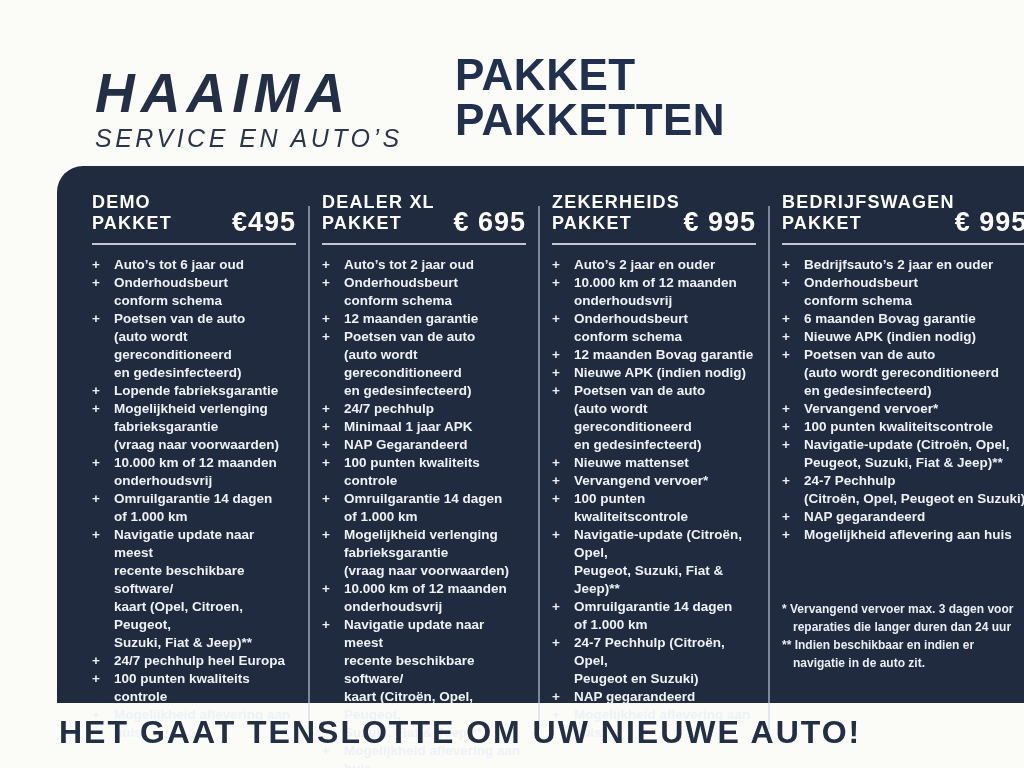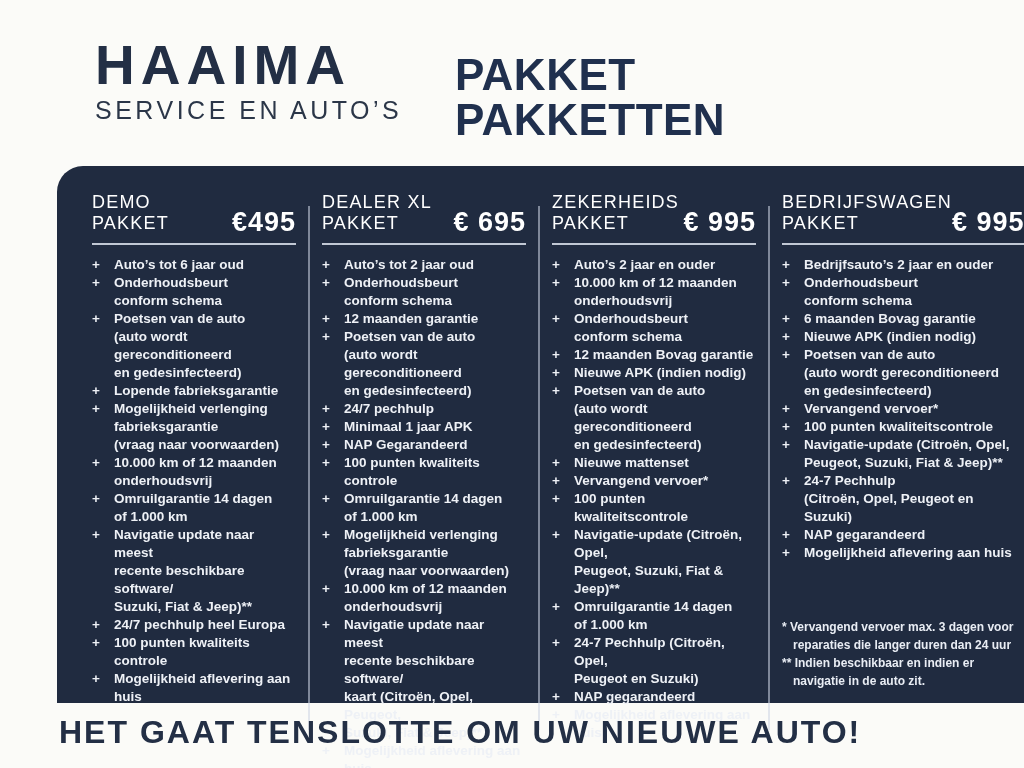--- a/index.html
+++ b/index.html
@@ -3,40 +3,40 @@
 <meta charset="utf-8">
 <style>
   html,body{margin:0;padding:0;}
   body{
     width:1024px;height:768px;position:relative;overflow:hidden;
     background:#fbfbf8;
     font-family:"Liberation Sans", sans-serif;
     -webkit-font-smoothing:antialiased;
   }
   
-  .brand{position:absolute;left:95px;top:36px;}
+  .brand{position:absolute;left:95px;top:64px;font-style:italic;}
   .brand-name{font-size:55px;font-weight:800;letter-spacing:6px;color:#232f45;line-height:58px;}
   .brand-sub{font-size:25px;font-weight:400;letter-spacing:3.5px;color:#2b3648;margin-top:2px;}
   .page-title{position:absolute;left:455px;top:52px;font-size:44px;font-weight:800;line-height:45px;letter-spacing:0.5px;color:#20304e;}
   
   .panel{
     position:absolute;left:57px;top:166px;right:0;height:537px;
     background:#202b40;border-radius:26px 0 0 0;
     display:grid;grid-template-columns:251px 230px 230px 1fr;
     box-sizing:border-box;
   }
   .col{position:relative;padding:26px 12px 0 14px;box-sizing:border-box;}
   .col:first-child{padding-left:35px;}
   .col:last-child{padding-right:20px;}
   .sep::before{
     content:"";position:absolute;left:0;top:40px;bottom:48px;width:2px;
     background:rgba(205,213,228,0.55);
   }
   .col-head{display:flex;justify-content:space-between;align-items:flex-end;}
-  .col-name{font-size:18px;font-weight:400;color:#ffffff;letter-spacing:1.2px;line-height:21px;}
+  .col-name{font-size:18px;font-weight:700;color:#ffffff;letter-spacing:1.2px;line-height:21px;}
   .col-price{font-size:27px;font-weight:800;color:#ffffff;letter-spacing:1px;line-height:23px;white-space:nowrap;}
   .rule{border-bottom:2px solid rgba(222,228,238,0.85);margin:9px 0 11px;}
   .features{list-style:none;margin:0;padding:0;}
   .feature{display:grid;grid-template-columns:22px 1fr;color:#eef1f6;font-size:13.5px;font-weight:700;line-height:18px;}
   .plus{font-weight:700;}
   .footnotes{margin-top:56px;color:#e9edf4;font-size:12px;font-weight:700;line-height:18px;}
   .fn-line:not(:first-child){padding-left:11px;}
   
   .tagline{position:absolute;left:59px;top:714px;font-size:32px;font-weight:800;letter-spacing:2px;color:#232f45;white-space:nowrap;}
 </style>
@@ -111,20 +111,21 @@
           <span class="ft">
             <div class="ft-line">Omruilgarantie 14 dagen</div>
             <div class="ft-line">of 1.000 km</div>
           </span>
         </li>
         <li class="feature">
           <span class="plus">+</span>
           <span class="ft">
             <div class="ft-line">Navigatie update naar meest</div>
             <div class="ft-line">recente beschikbare software/</div>
+            <div class="ft-line">kaart (Opel, Citroen, Peugeot,</div>
             <div class="ft-line">Suzuki, Fiat &amp; Jeep)**</div>
           </span>
         </li>
         <li class="feature">
           <span class="plus">+</span>
           <span class="ft">
             <div class="ft-line">24/7 pechhulp heel Europa</div>
           </span>
         </li>
         <li class="feature">

